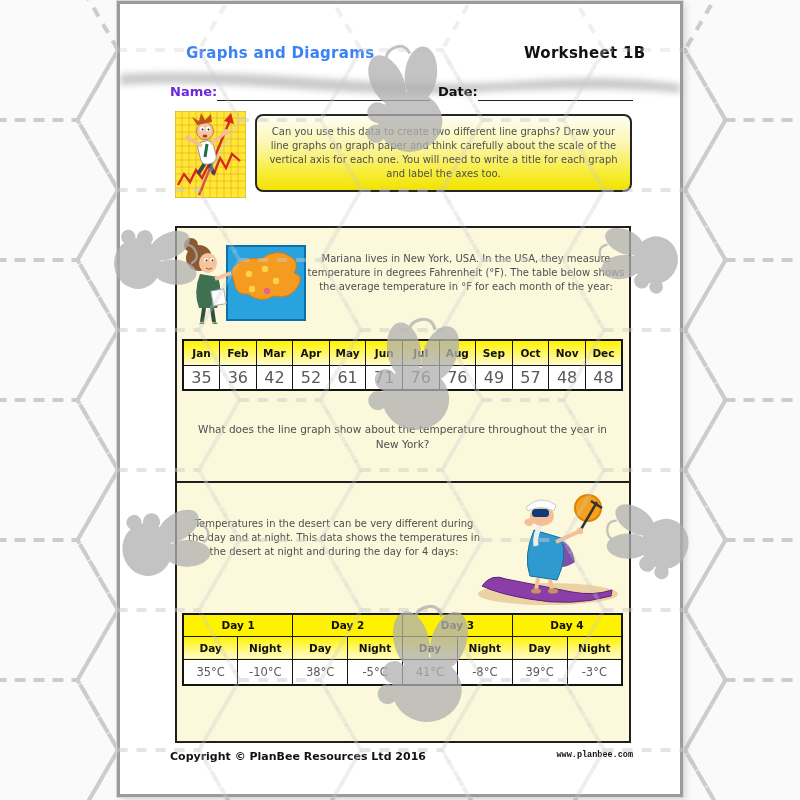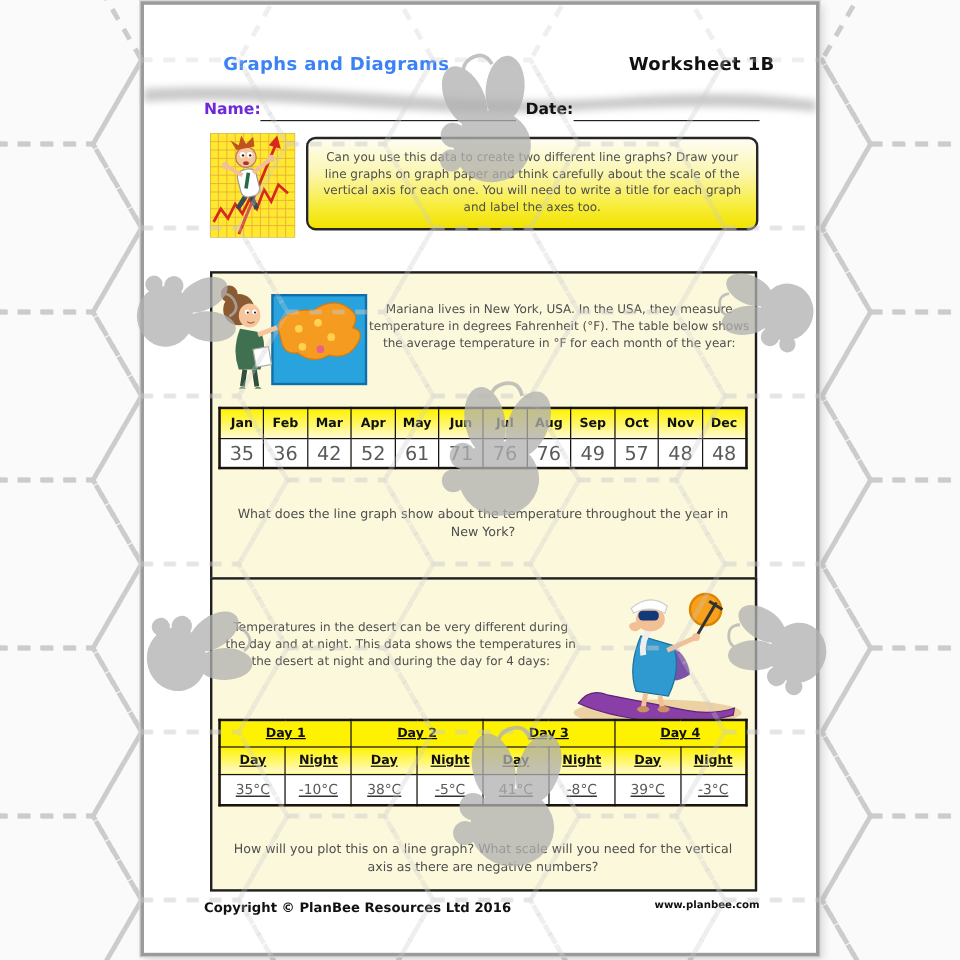--- a/index.html
+++ b/index.html
@@ -42,34 +42,34 @@
   .skier{position:absolute;right:3px;top:3px;}
 
   .para{position:absolute;margin:0;text-align:center;font-size:10px;line-height:1.42;color:#4f4f4f;}
   #para-ny{left:130px;top:24px;width:318px;}
   #para-desert{left:10px;top:34px;width:294px;}
   .question{position:absolute;margin:0;text-align:center;font-size:10.5px;line-height:1.45;color:#4f4f4f;}
   #q-ny{left:18px;top:194px;width:415px;}
   #q-desert{left:14px;top:218px;width:423px;}
 
   table.datatable{position:absolute;left:5px;width:441px;border-collapse:collapse;
-                  table-layout:fixed;border:2.5px solid #141414;background:#a16207;}
+                  table-layout:fixed;border:2.5px solid #141414;background:#f0abfc;}
   #table-months{top:111px;}
-  #table-desert{top:116px;text-decoration:underline;}
+  #table-desert{top:130px;}
   table.datatable td{border:1.6px solid #141414;text-align:center;padding:0;}
   .hdr-cell{height:25px;font-size:10.5px;font-weight:800;color:#111;
             background:linear-gradient(180deg,#fff200 0%,#fff76e 55%,#fffad2 100%);}
   .day-cell{height:22px;font-size:10.5px;font-weight:800;color:#111;background:#fff200;}
   .sub-cell{height:23px;font-size:10.5px;font-weight:800;color:#111;
             background:linear-gradient(180deg,#fff200 0%,#fff76e 55%,#fffad2 100%);}
   .val-cell{height:25px;font-size:16px;color:#58595b;background:#ffffff;}
   .valc-cell{height:26px;font-size:11.5px;color:#58595b;background:#ffffff;}
 
   .copyright{position:absolute;left:50px;top:746px;font-size:11px;font-weight:800;color:#111;}
-  .website{position:absolute;right:47px;top:746px;font-size:8.5px;font-weight:800;color:#111;}
+  .website{position:absolute;right:47px;top:746px;font-size:8.5px;font-weight:800;color:#111;font-family:Liberation Mono, monospace;}
   #bee-proto-svg{position:absolute;width:0;height:0;overflow:hidden;}
 </style>
 </head>
 <body>
 
 <div class="canvas">
 
   <svg id="hexlayer-bg" class="hexlayer" width="800" height="800">
       <path d="M-3.5,120.0L-44.0,190.1L-125.0,190.1L-165.5,120.0L-125.0,49.9L-44.0,49.9Z" class="hex"></path>
       <path d="M-3.5,260.0L-44.0,330.1L-125.0,330.1L-165.5,260.0L-125.0,189.9L-44.0,189.9Z" class="hex"></path>
@@ -282,21 +282,20 @@
           <td class="valc-cell">38°C</td>
           <td class="valc-cell">-5°C</td>
           <td class="valc-cell">41°C</td>
           <td class="valc-cell">-8°C</td>
           <td class="valc-cell">39°C</td>
           <td class="valc-cell">-3°C</td>
         </tr>
       </tbody>
         </table>
 
-      <p class="question" id="q-desert">How will you plot this on a line graph? What scale will you need for the vertical axis as there are negative numbers?</p>
     </div>
 
     <div class="copyright">Copyright © PlanBee Resources Ltd 2016</div>
     <div class="website">www.planbee.com</div>
   </div>
 
   <svg id="overlay" class="hexlayer" width="800" height="800">
       <path d="M-3.5,120.0L-44.0,190.1L-125.0,190.1L-165.5,120.0L-125.0,49.9L-44.0,49.9Z" class="hex"></path>
       <path d="M-3.5,260.0L-44.0,330.1L-125.0,330.1L-165.5,260.0L-125.0,189.9L-44.0,189.9Z" class="hex"></path>
       <path d="M-3.5,400.0L-44.0,470.1L-125.0,470.1L-165.5,400.0L-125.0,329.9L-44.0,329.9Z" class="hex"></path>

